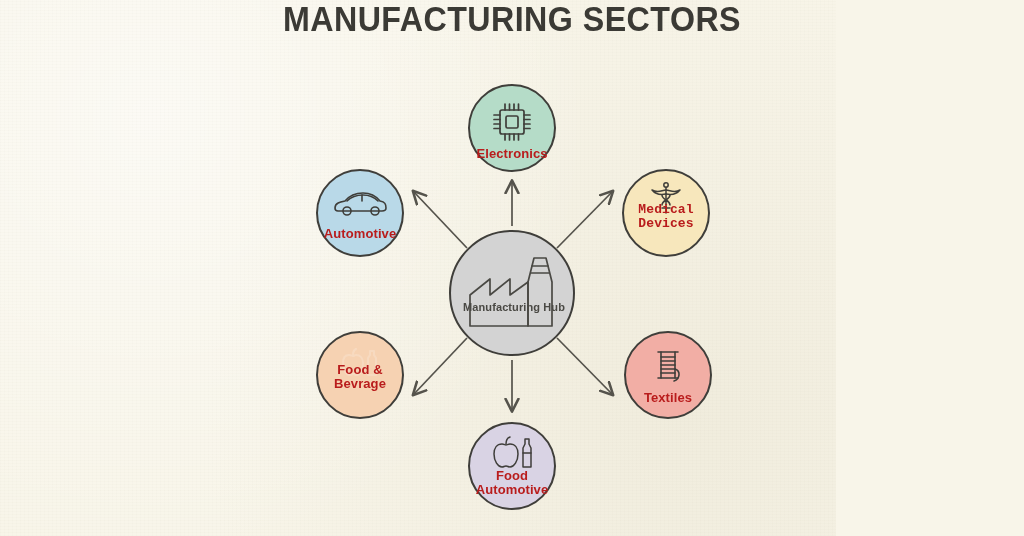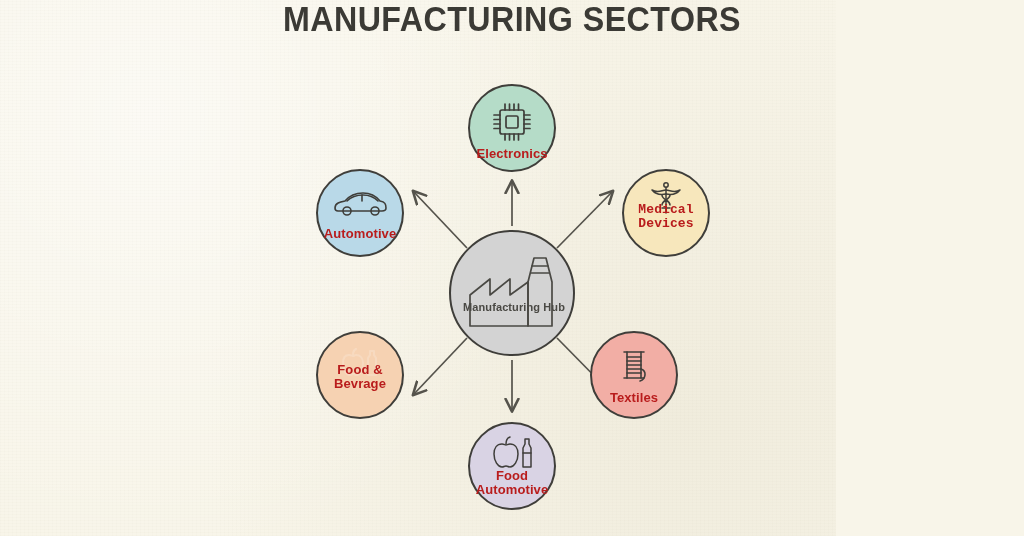--- a/index.html
+++ b/index.html
@@ -188,21 +188,21 @@
           <path d="M20,9 C26,10 29,12 34,9 C30,14 25,14 20,13"></path>
           <path d="M16,14 C16,19 24,19 24,24 M24,14 C24,19 16,19 16,24"></path>
           <path d="M16,27 L24,27"></path>
         </g>
       </svg>
     </span>
     <div class="node-label" style="top:32px;font-family:Liberation Mono, monospace;">Medical
 Devices</div>
   </div>
 
-  <div class="node" style="left:590px; top:331px; width:88px; height:88px; background:#f2aea5;">
+  <div class="node" style="left:624px; top:331px; width:88px; height:88px; background:#f2aea5;">
     <span class="node-icon" style="top:14px;">
       <svg width="40" height="40" viewBox="0 0 40 40">
         <g fill="none" stroke="#3f3e3a" stroke-width="1.6" stroke-linecap="round" stroke-linejoin="round">
           <path d="M10,5 L30,5 M10,31 L30,31"></path>
           <path d="M13,5 L13,31 M27,5 L27,31"></path>
           <path d="M13,10 L27,10 M13,14 L27,14 M13,18 L27,18 M13,22 L27,22 M13,26 L27,26"></path>
           <path d="M27,22 C33,24 32,32 26,34"></path>
         </g>
       </svg>
     </span>

